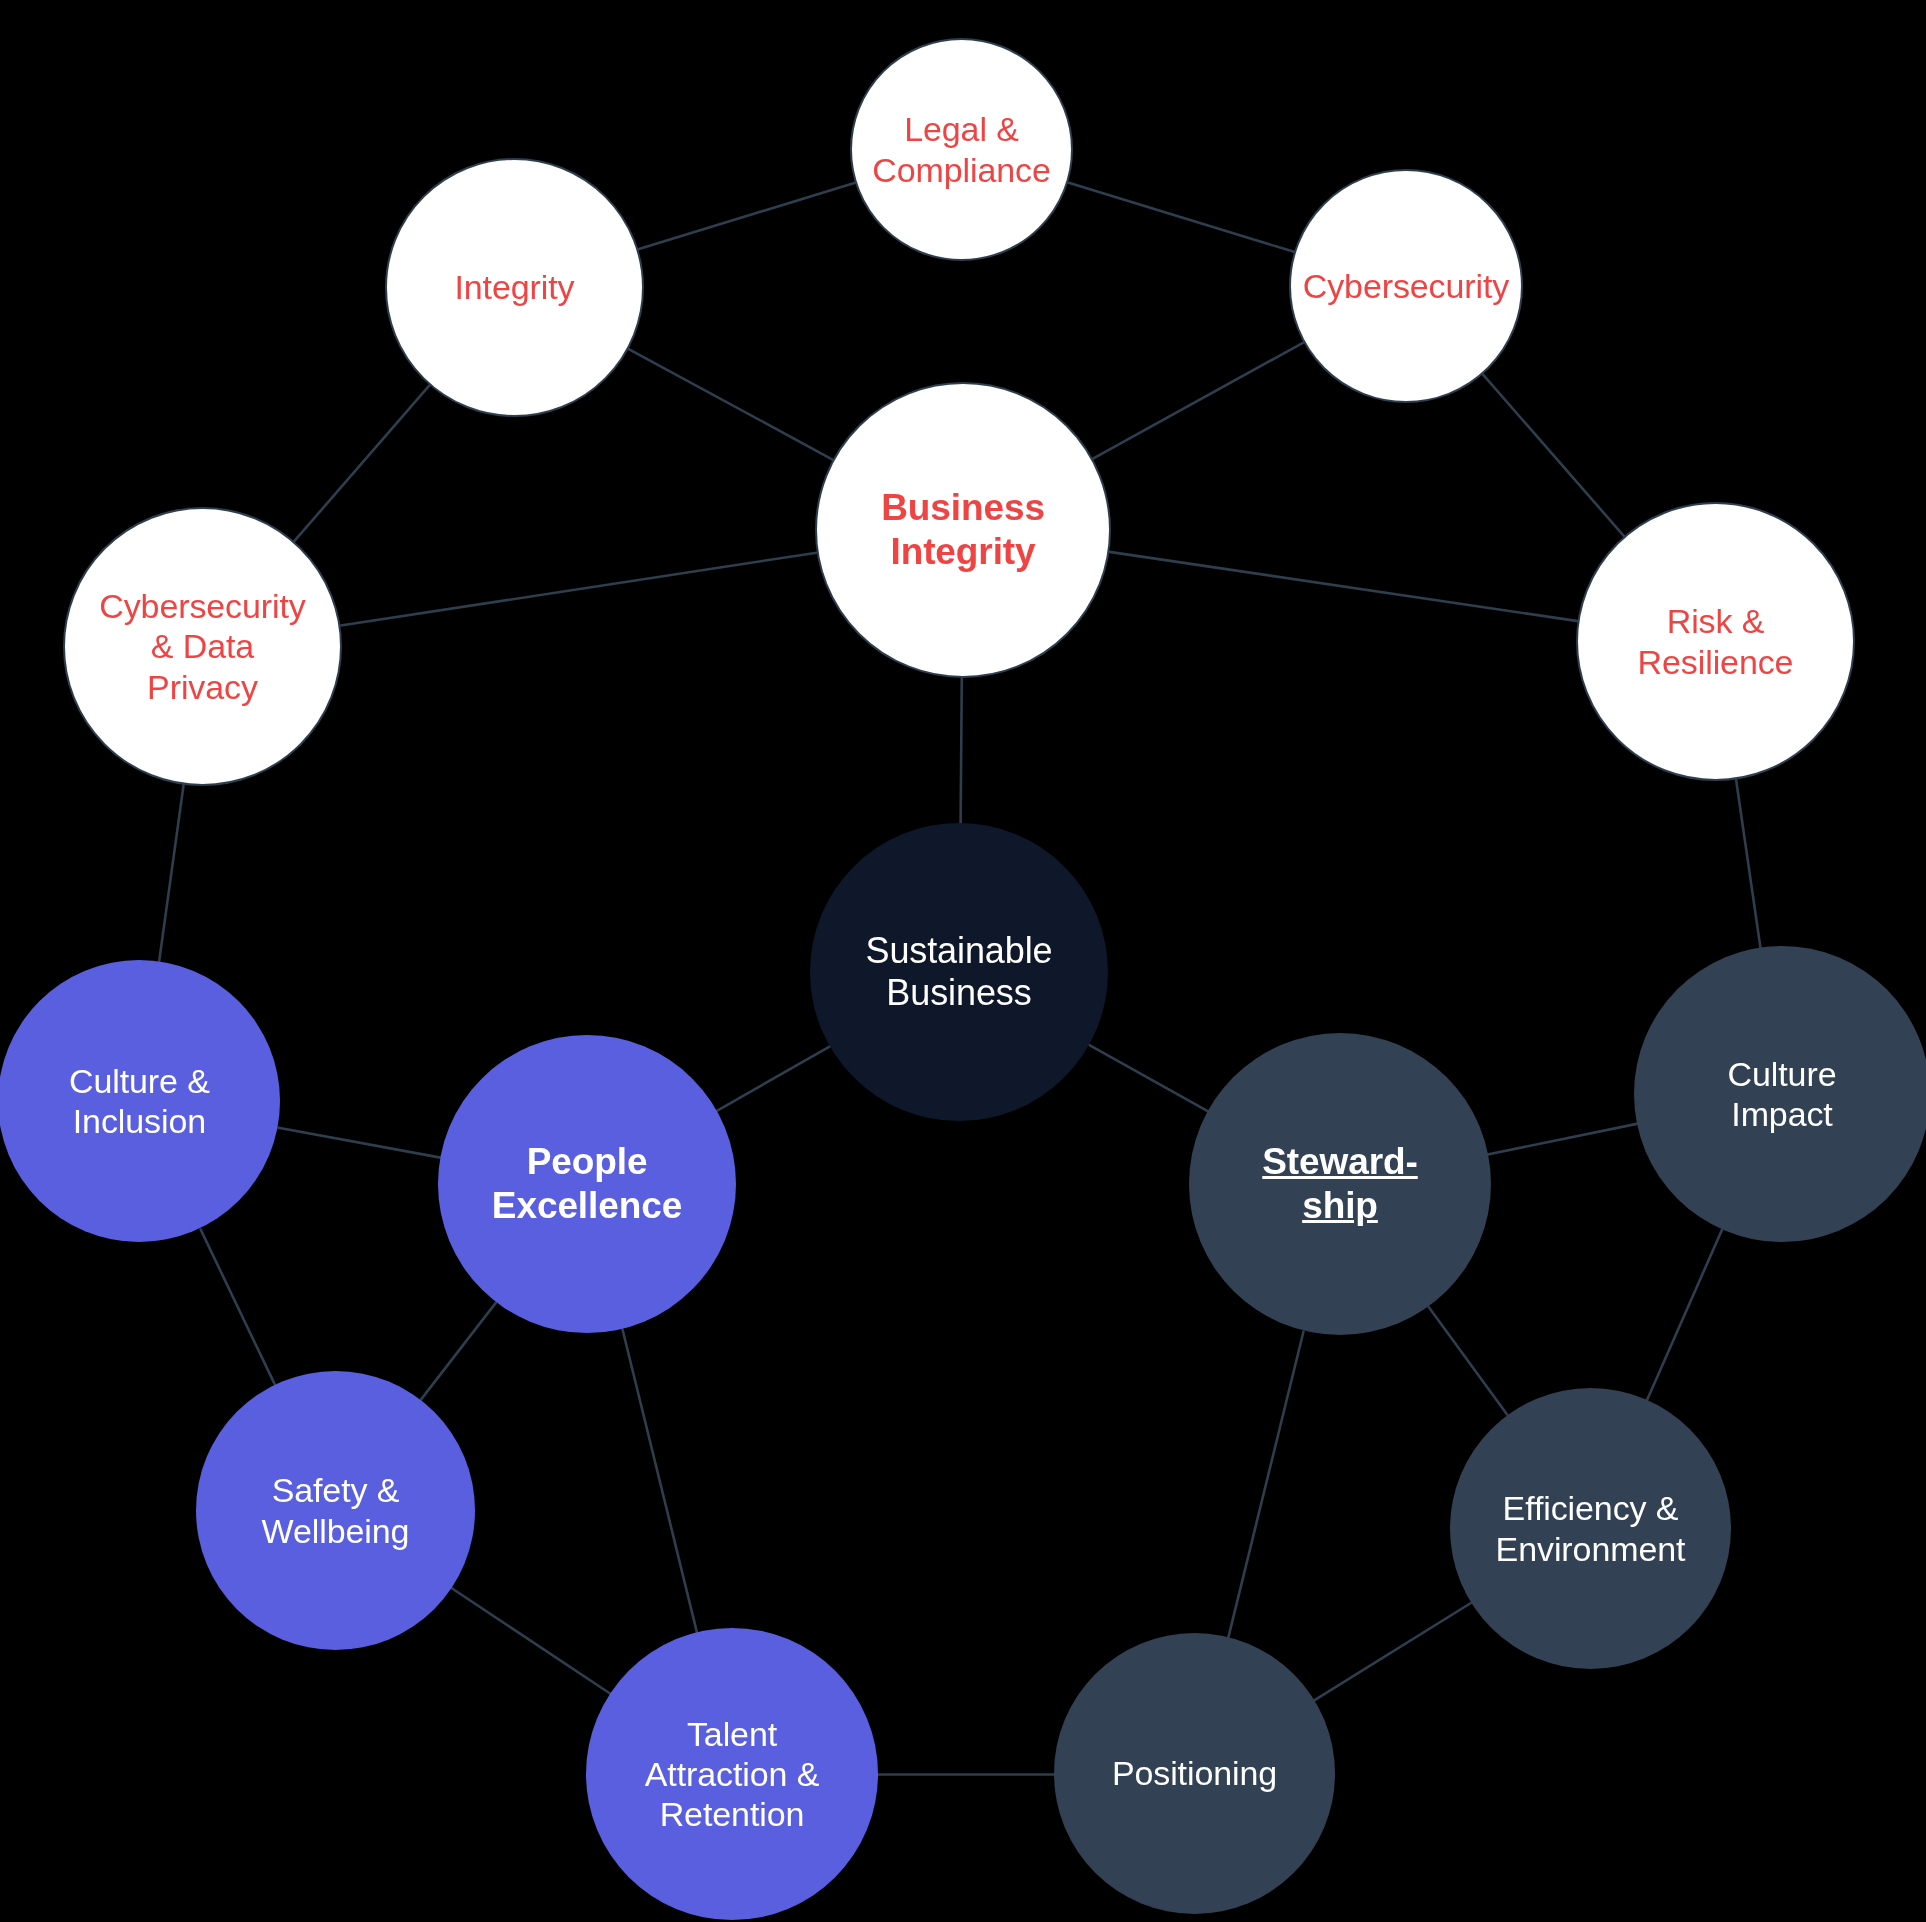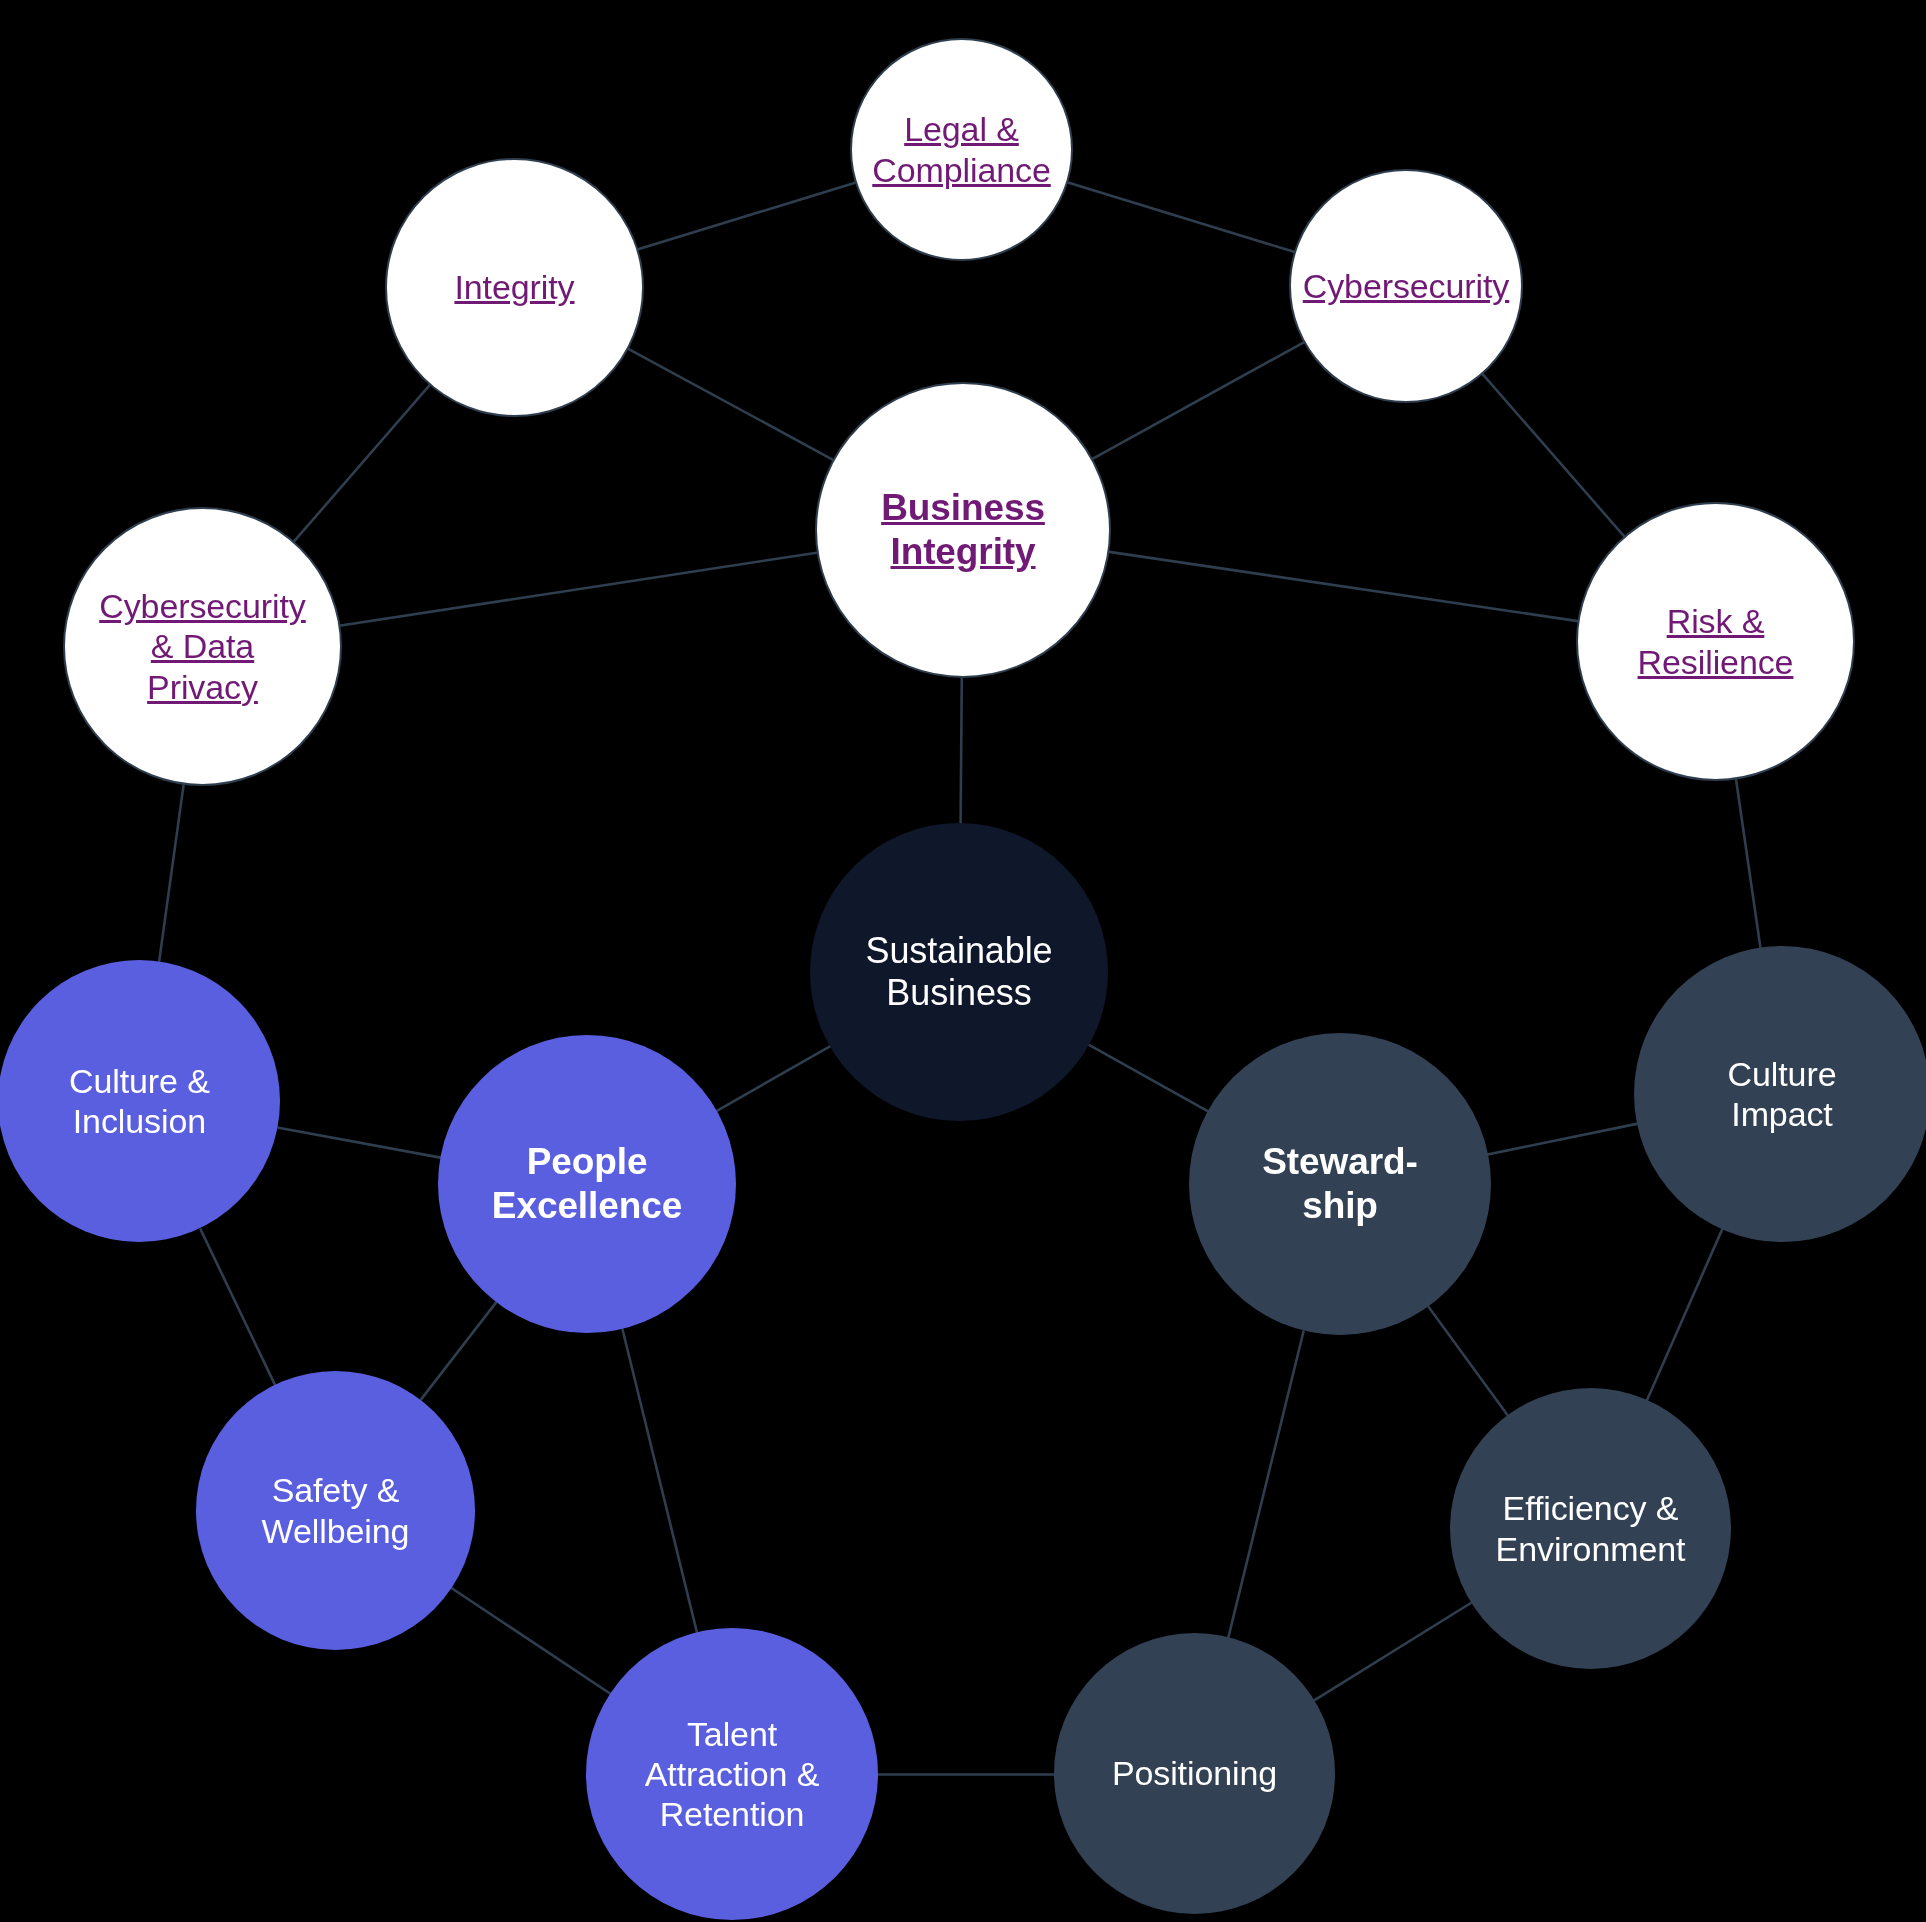--- a/index.html
+++ b/index.html
@@ -20,23 +20,22 @@
     justify-content:center;
     text-align:center;
     box-sizing:border-box;
     line-height:1.18;
     letter-spacing:-0.1px;
     white-space:pre-line;
     padding:0 3.1px;
   }
   .node.white{
     background:#ffffff;
-    color:#701a75;
+    color:#ef4444;
     border:2.6px solid #2F3E4E;
-    text-decoration:underline;
   }
   .node.red{
     background:#0f172a;
     color:#ffffff;
   }
   .node.purple{
     background:#5A5FE0;
     color:#ffffff;
   }
   .node.slate{
@@ -89,21 +88,21 @@
       <div class="node white reg" style="left: 1576px; top: 502px; width: 279px; height: 279px; font-size: 34px;"><span>Risk &amp;
 Resilience</span></div>
       <div class="node red reg" style="left: 810px; top: 823px; width: 298px; height: 298px; font-size: 36px;"><span>Sustainable
 Business</span></div>
       <div class="node purple reg" style="left: -1.6px; top: 960px; width: 282px; height: 282px; font-size: 34px;"><span>Culture &amp;
 Inclusion</span></div>
       <div class="node slate reg" style="left: 1634px; top: 946px; width: 296px; height: 296px; font-size: 34px;"><span>Culture
 Impact</span></div>
       <div class="node purple bold" style="left: 438px; top: 1035px; width: 298px; height: 298px; font-size: 37px;"><span>People
 Excellence</span></div>
-      <div class="node slate bold" style="left: 1189px; top: 1033px; width: 302px; height: 302px; font-size: 37px;"><span>Steward-
+      <div class="node slate bold" style="left: 1189px; top: 1033px; width: 302px; height: 302px; font-size: 37px; text-decoration: underline;"><span>Steward-
 ship</span></div>
       <div class="node purple reg" style="left: 196px; top: 1371px; width: 279px; height: 279px; font-size: 34px;"><span>Safety &amp;
 Wellbeing</span></div>
       <div class="node slate reg" style="left: 1450px; top: 1388px; width: 281px; height: 281px; font-size: 34px;"><span>Efficiency &amp;
 Environment</span></div>
       <div class="node purple reg" style="left: 586px; top: 1628px; width: 292px; height: 292px; font-size: 34px;"><span>Talent
 Attraction &amp;
 Retention</span></div>
       <div class="node slate reg" style="left: 1054px; top: 1633px; width: 281px; height: 281px; font-size: 34px;"><span>Positioning</span></div>
     </div>

